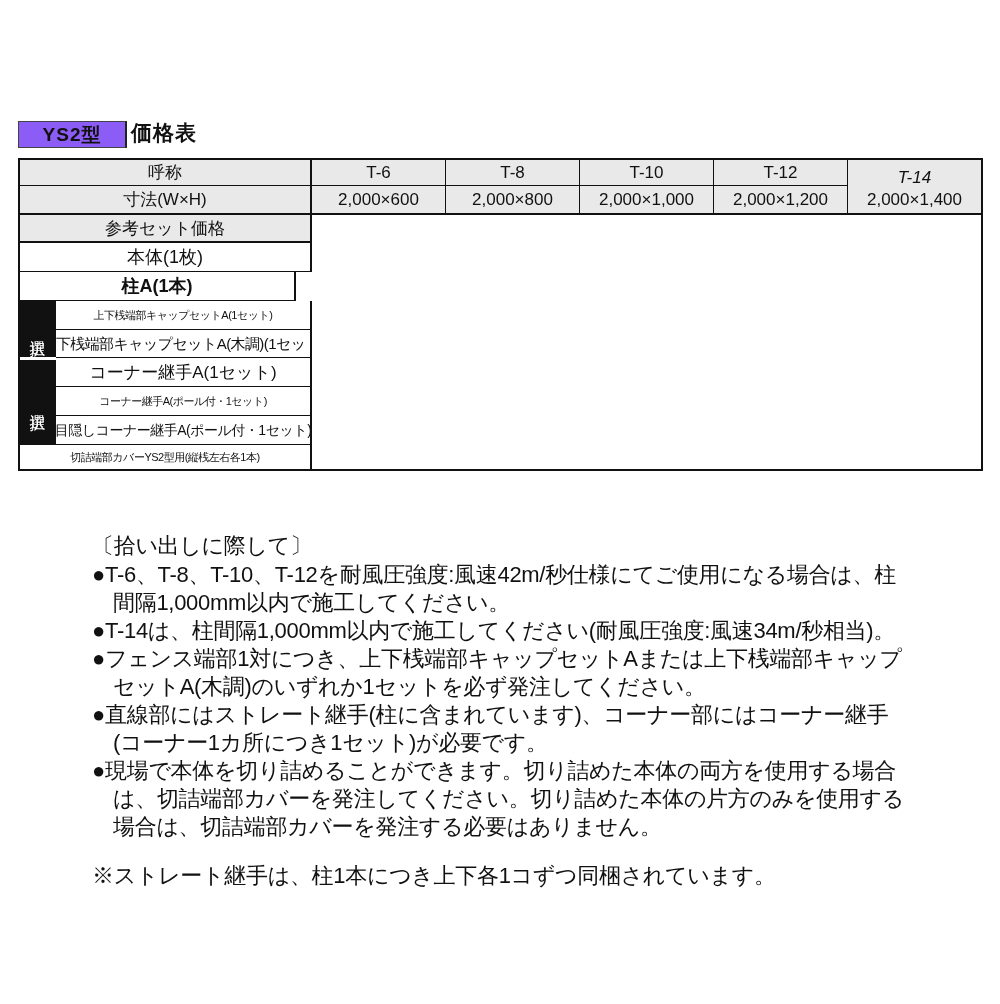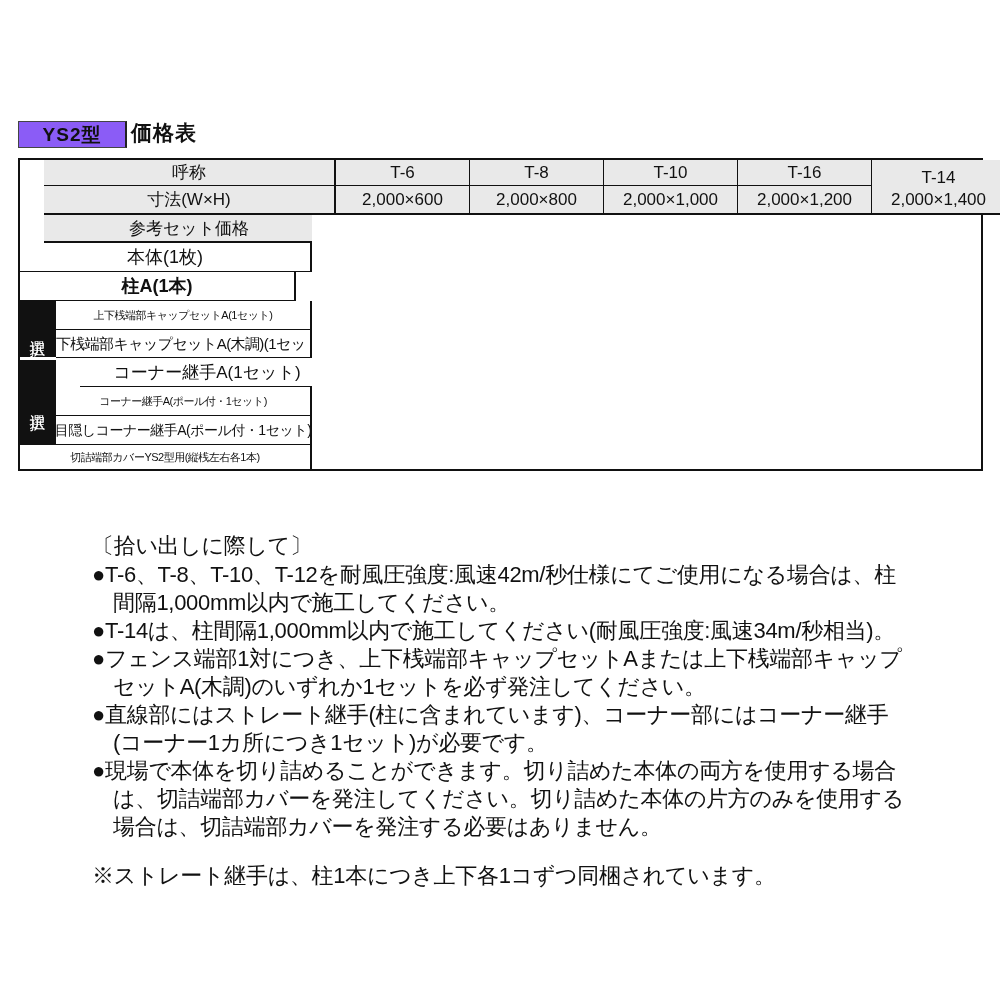--- a/index.html
+++ b/index.html
@@ -28,21 +28,21 @@
 
   
   .price-table{position:absolute;left:18px;top:158px;width:965px;height:313px;border:2px solid #111;box-sizing:border-box;background:#fff;}
   .cell{position:absolute;box-sizing:border-box;display:flex;align-items:center;justify-content:center;
         font-size:18px;line-height:1;white-space:nowrap;overflow:hidden;}
   .grey{background:#e9e9e9;}
   .bb1{border-bottom:1px solid #111;}
   .bb2{border-bottom:2px solid #111;}
   .br1{border-right:1px solid #111;}
   .br2{border-right:2px solid #111;}
-  .sz17{font-size:17px;margin-left:24px;}
+  .sz17{font-size:17px;}
   .sz15{font-size:11px;letter-spacing:-0.5px;}
   .sz14{font-size:14px;letter-spacing:-0.5px;}
   .sz13{font-size:15px;letter-spacing:-0.6px;}
   .select-cell{background:#111;color:#fff;writing-mode:vertical-rl;text-orientation:upright;
     font-size:16px;letter-spacing:2px;display:flex;align-items:center;justify-content:center;}
 
   
   .notes{position:absolute;left:92px;top:532px;width:822px;font-size:22px;line-height:28px;letter-spacing:-0.3px;}
   .notes-heading{margin:0 0 1px 0;}
   .note-item{margin:0;padding-left:21px;text-indent:-21px;}
@@ -75,22 +75,22 @@
     <div class="cell select-cell br1" style="left:0;top:200px;width:36px;height:85px;">選択</div>
     <div class="cell bb1 br2 sz17" style="left:36px;top:198px;width:256px;height:29px;">コーナー継手A(1セット)</div>
     <div class="cell bb1 br2 sz15" style="left:36px;top:227px;width:256px;height:29px;">コーナー継手A(ポール付・1セット)</div>
     <div class="cell bb1 br2 sz14" style="left:36px;top:256px;width:256px;height:29px;">目隠しコーナー継手A(ポール付・1セット)</div>
 
     <div class="cell br2 sz15" style="left:0;top:285px;width:292px;height:24px;">切詰端部カバーYS2型用(縦桟左右各1本)</div>
 
     <div class="cell grey bb1 br1 sz17" style="left:292px;top:0;width:134px;height:26px;">T-6</div>
     <div class="cell grey bb1 br1 sz17" style="left:426px;top:0;width:134px;height:26px;">T-8</div>
     <div class="cell grey bb1 br1 sz17" style="left:560px;top:0;width:134px;height:26px;">T-10</div>
-    <div class="cell grey bb1 br1 sz17" style="left:694px;top:0;width:134px;height:26px;">T-16</div>
-    <div class="cell grey bb1 sz17" style="left:828px;top:0;width:133px;height:36px;">T-14</div>
+    <div class="cell grey bb1 br1 sz17" style="left:694px;top:0;width:134px;height:26px;">T-12</div>
+    <div class="cell grey bb1 sz17" style="left:828px;top:0;width:133px;height:36px;font-style:italic;">T-14</div>
 
     <div class="cell grey bb2 br1 sz17" style="left:292px;top:26px;width:134px;height:29px;">2,000×600</div>
     <div class="cell grey bb2 br1 sz17" style="left:426px;top:26px;width:134px;height:29px;">2,000×800</div>
     <div class="cell grey bb2 br1 sz17" style="left:560px;top:26px;width:134px;height:29px;">2,000×1,000</div>
     <div class="cell grey bb2 br1 sz17" style="left:694px;top:26px;width:134px;height:29px;">2,000×1,200</div>
     <div class="cell grey bb2 sz17" style="left:828px;top:26px;width:133px;height:29px;">2,000×1,400</div>
 
     <div class="cell" style="left:292px;top:55px;width:669px;height:254px;background:#fff;"></div>
   </div>
 

